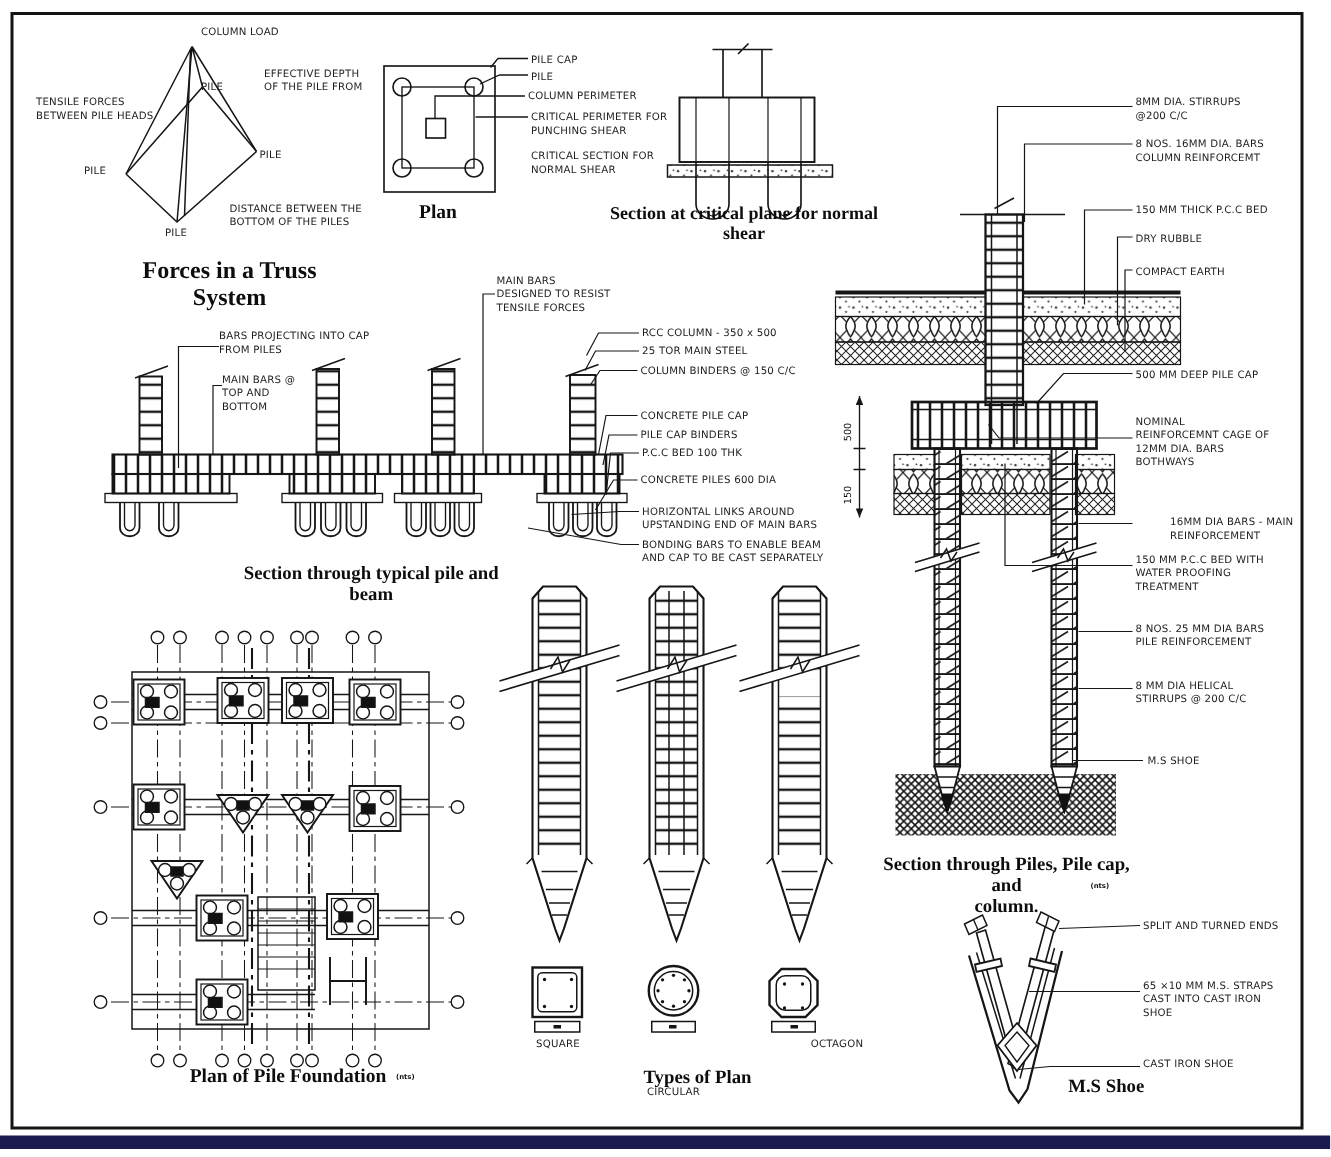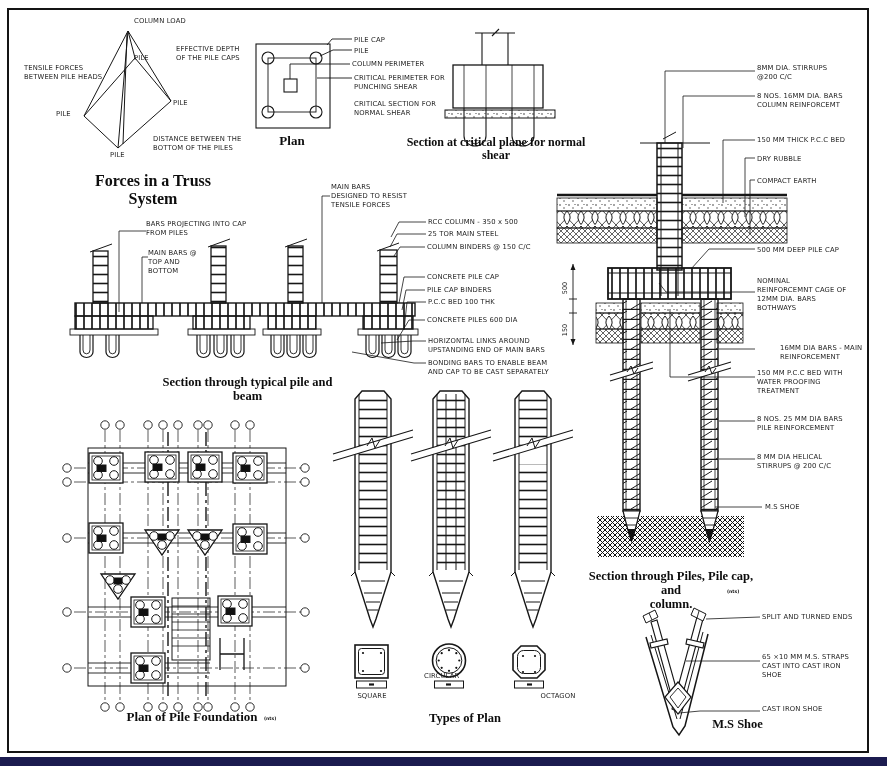--- a/index.html
+++ b/index.html
@@ -400,21 +400,21 @@
 BETWEEN PILE HEADS</div>
 <div class="lbl" style="left:134px;top:54px">PILE</div>
 <div class="lbl" style="left:173px;top:99px">PILE</div>
 <div class="lbl" style="left:56px;top:110px">PILE</div>
 <div class="lbl" style="left:110px;top:151px">PILE</div>
 <div class="lbl" style="left:153px;top:135px">DISTANCE BETWEEN THE
 BOTTOM OF THE PILES</div>
 <div class="ttl" style="left:78px;top:172px;width:150px;font-size:16px">Forces in a Truss System</div>
 
 <div class="lbl" style="left:176px;top:45px">EFFECTIVE DEPTH
-OF THE PILE CAPS</div>
+OF THE PILE FROM</div>
 <div class="lbl" style="left:354px;top:36px">PILE CAP</div>
 <div class="lbl" style="left:354px;top:47px">PILE</div>
 <div class="lbl" style="left:352px;top:60px">COLUMN PERIMETER</div>
 <div class="lbl" style="left:354px;top:74px">CRITICAL PERIMETER FOR
 PUNCHING SHEAR</div>
 <div class="lbl" style="left:354px;top:100px">CRITICAL SECTION FOR
 NORMAL SHEAR</div>
 <div class="ttl" style="left:272px;top:134px;width:40px;font-size:13px">Plan</div>
 
 <div class="ttl" style="left:405px;top:136px;width:182px;font-size:12px">Section at critical plane for normal
@@ -464,21 +464,21 @@
 STIRRUPS @ 200 C/C</div>
 <div class="lbl" style="left:765px;top:503px">M.S SHOE</div>
 <div class="ttl" style="left:582px;top:570px;width:178px;font-size:12.5px">Section through Piles, Pile cap, and
 column.</div>
 <div class="note" style="left:727px;top:589px">(nts)</div>
 
 <div class="ttl" style="left:122px;top:710px;width:140px;font-size:13px">Plan of Pile Foundation</div>
 <div class="note" style="left:264px;top:716px">(nts)</div>
 
 <div class="lbl" style="left:347px;top:692px;width:50px;text-align:center">SQUARE</div>
-<div class="lbl" style="left:424px;top:672px;width:50px;">CIRCULAR</div>
+<div class="lbl" style="left:424px;top:724px;width:50px;text-align:center">CIRCULAR</div>
 <div class="lbl" style="left:533px;top:692px;width:50px;text-align:center">OCTAGON</div>
 <div class="ttl" style="left:415px;top:712px;width:100px;font-size:12.5px">Types of Plan</div>
 
 <div class="lbl" style="left:762px;top:613px">SPLIT AND TURNED ENDS</div>
 <div class="lbl" style="left:762px;top:653px">65 ×10 MM M.S. STRAPS
 CAST INTO CAST IRON
 SHOE</div>
 <div class="lbl" style="left:762px;top:705px">CAST IRON SHOE</div>
 <div class="ttl" style="left:705px;top:718px;width:65px;font-size:12.5px">M.S Shoe</div>
 

